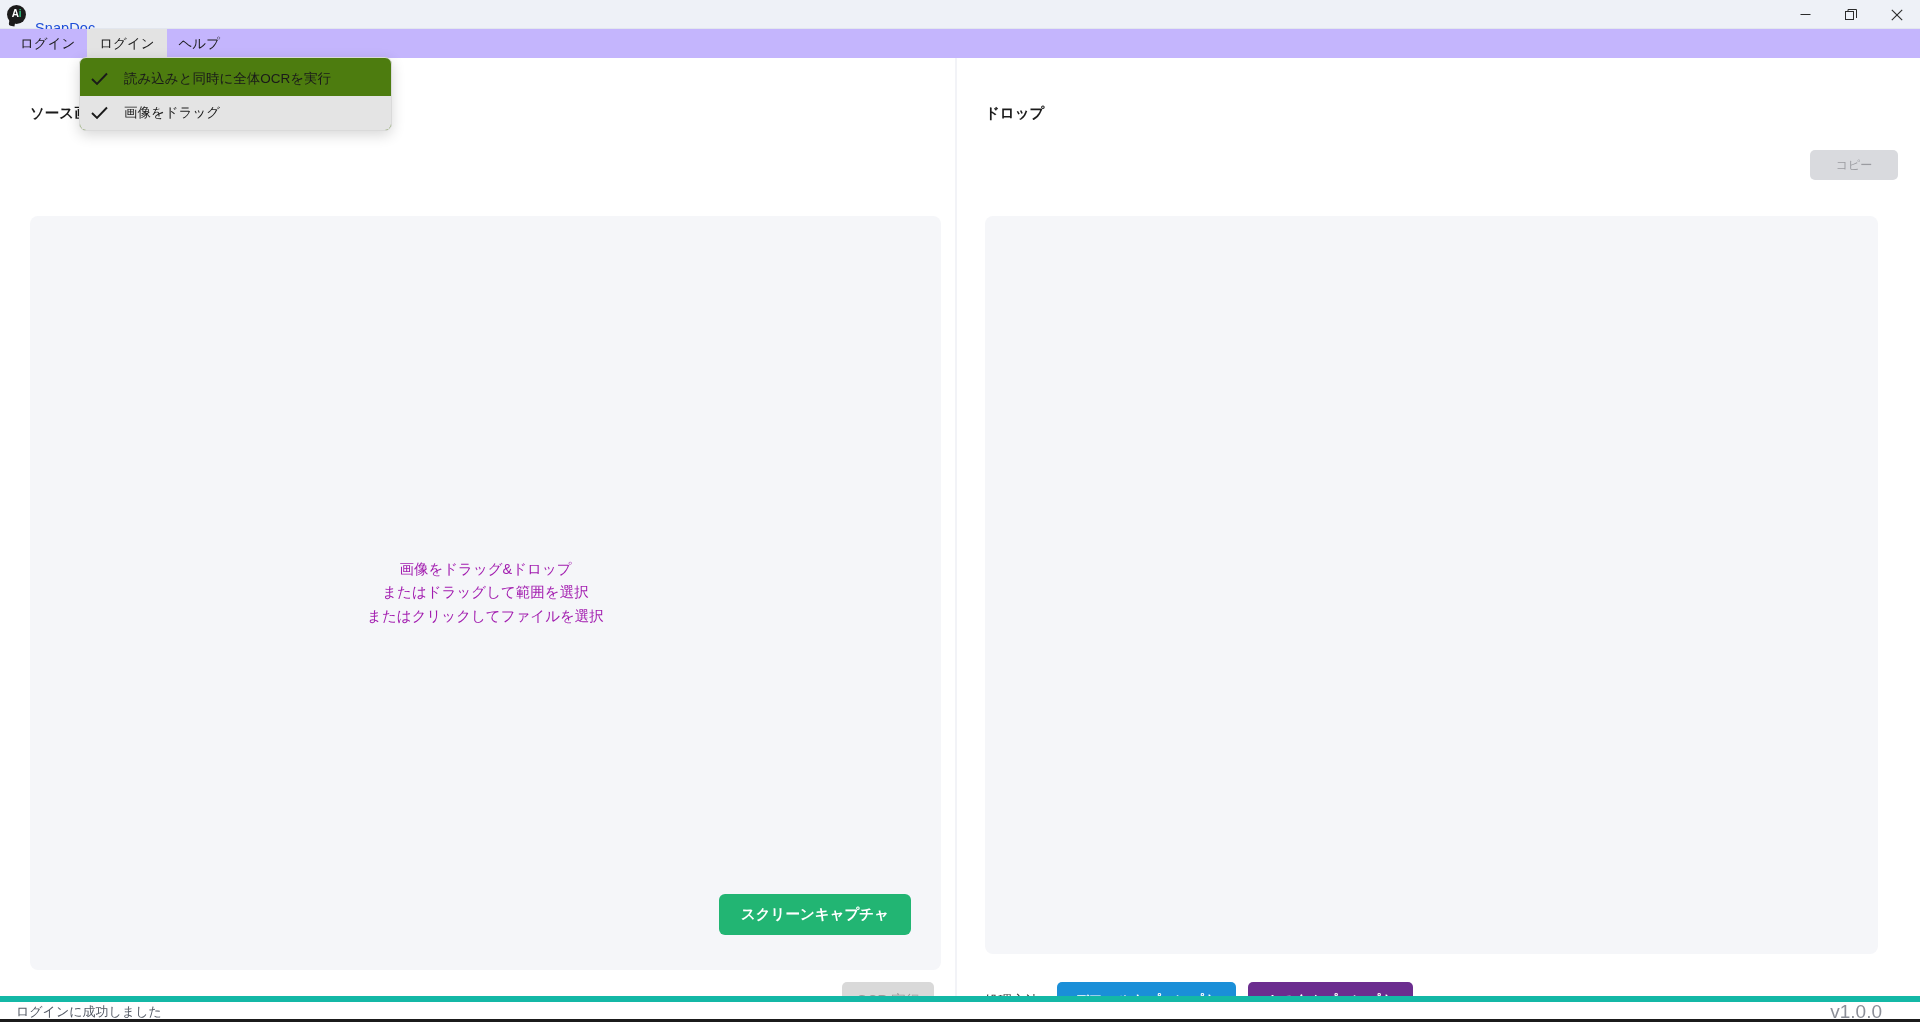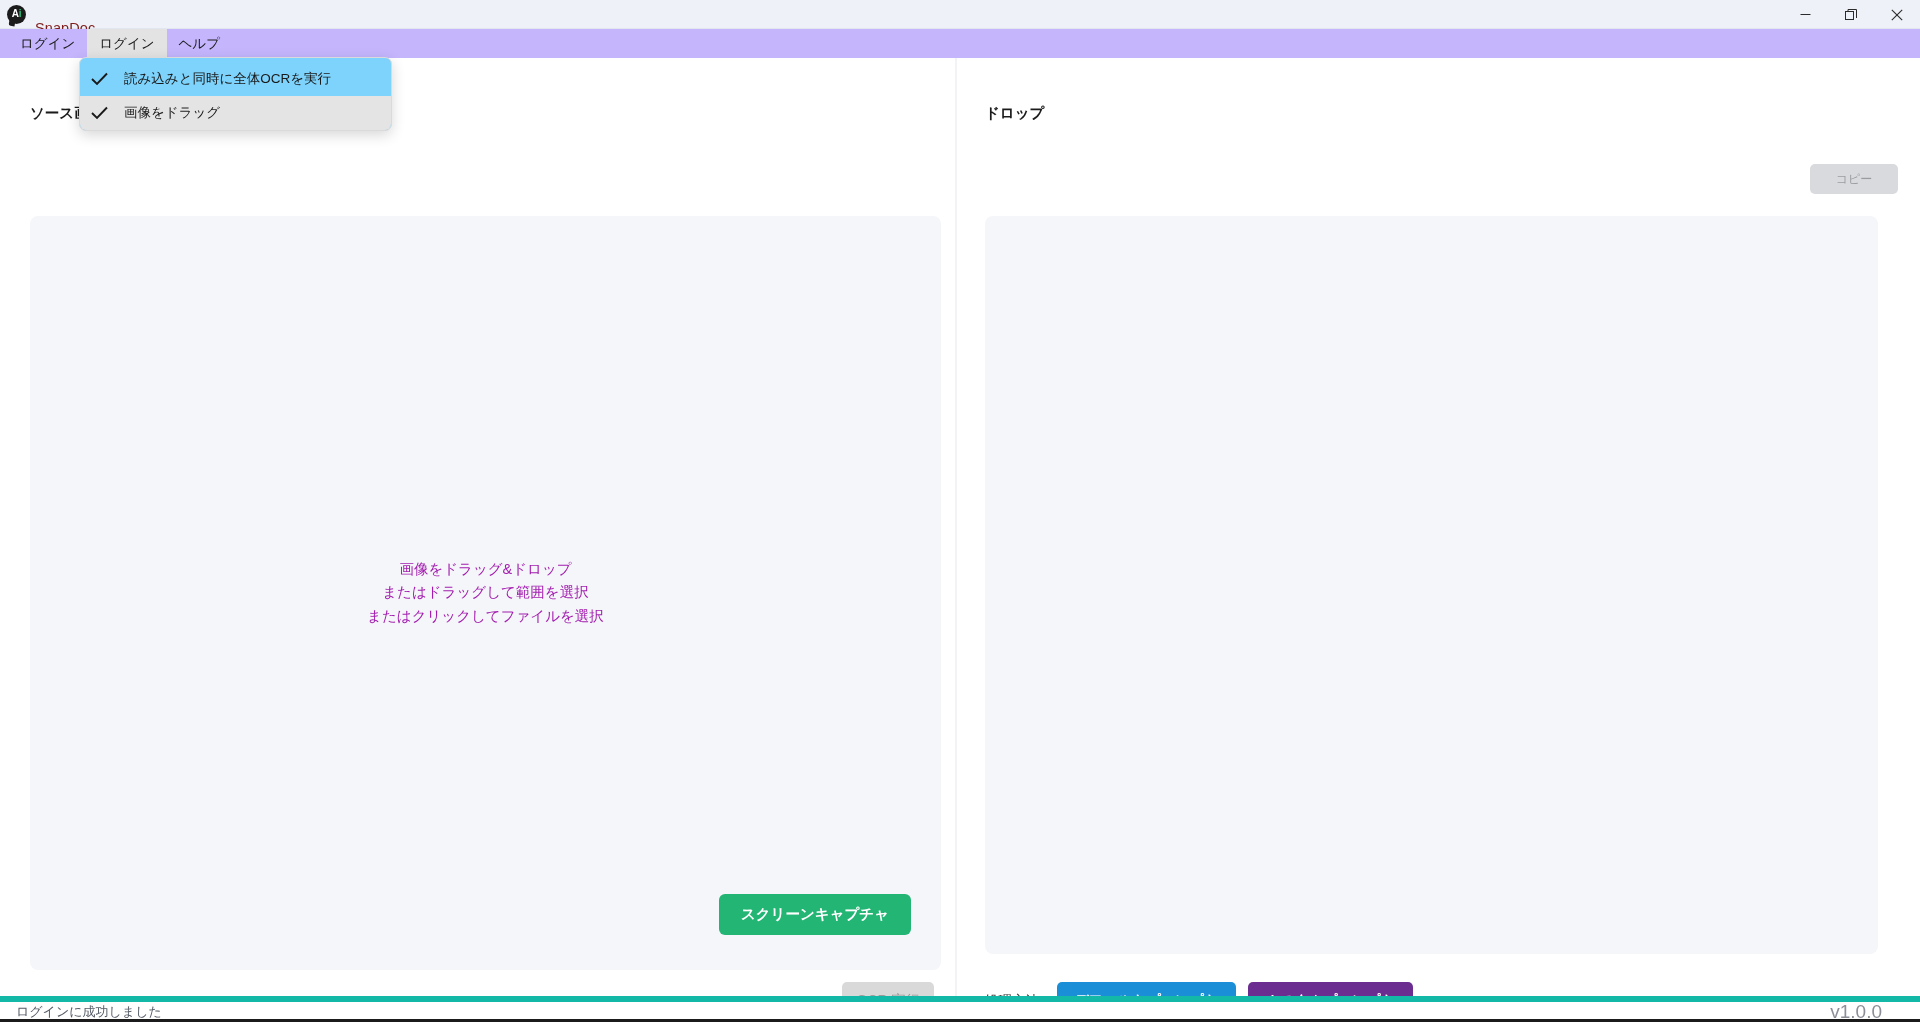--- a/index.html
+++ b/index.html
@@ -35,21 +35,21 @@
   }
   .app-icon .glyph {
     position: absolute; inset: 0;
     display: flex; align-items: center; justify-content: center;
     font-size: 10px; font-weight: bold; letter-spacing: -0.3px;
     line-height: 1; z-index: 2;
   }
   .app-icon .glyph .a { color: #ffffff; }
   .app-icon .glyph .i { color: #2ec27e; }
   .title-text {
-    font-size: 14.5px; color: #7f1d1d; letter-spacing: 0.1px; margin-top: 28px;
+    font-size: 14.5px; color: #1d4ed8; letter-spacing: 0.1px; margin-top: 28px;
   }
   .winctl { position: absolute; top: 0; right: 0; height: 29px; display: flex; }
   .winbtn {
     width: 46px; height: 29px; display: flex; align-items: center; justify-content: center;
     color: #2b2b2b;
   }
   .winbtn svg { display: block; }
 
   
   .menubar {
@@ -59,21 +59,21 @@
   .menuitem {
     display: flex; align-items: center; padding: 0 12px;
     font-size: 13.5px; color: #1a1a1a; white-space: nowrap;
   }
   .menuitem:first-child { margin-left: 8px; }
   .menuitem.active { background: #e3e3e3; }
 
   
   .dropdown {
     position: absolute; top: 57px; left: 79px; width: 313px;
-    background: #7dd3fc;
+    background: #4d7c0f;
     border: 1px solid #dadada;
     border-radius: 7px;
     box-shadow: 0 4px 14px rgba(0,0,0,0.16);
     padding: 4px 0 0 0;
     overflow: hidden;
     z-index: 50;
   }
   .dd-item {
     height: 34px; display: flex; align-items: center;
     font-size: 13.5px; color: #1a1a1a; padding-left: 11px;
@@ -128,21 +128,21 @@
     position: absolute; left: 842px; top: 924px;
     background: #d9d9d9; color: #9a9a9a;
     border: none; border-radius: 5px;
     font-family: inherit; font-size: 14px;
     width: 92px; height: 37px;
     cursor: default;
   }
 
   
   .copy-btn {
-    position: absolute; right: 22px; top: 106px;
+    position: absolute; right: 22px; top: 92px;
     background: #d9dade; color: #9a9ba0;
     border: none; border-radius: 5px;
     font-family: inherit; font-size: 12px;
     width: 88px; height: 30px;
     cursor: pointer;
   }
   .result-view {
     position: absolute; left: 28px; top: 158px; width: 893px; height: 738px;
     background: #f5f6f9;
     border-radius: 8px;

